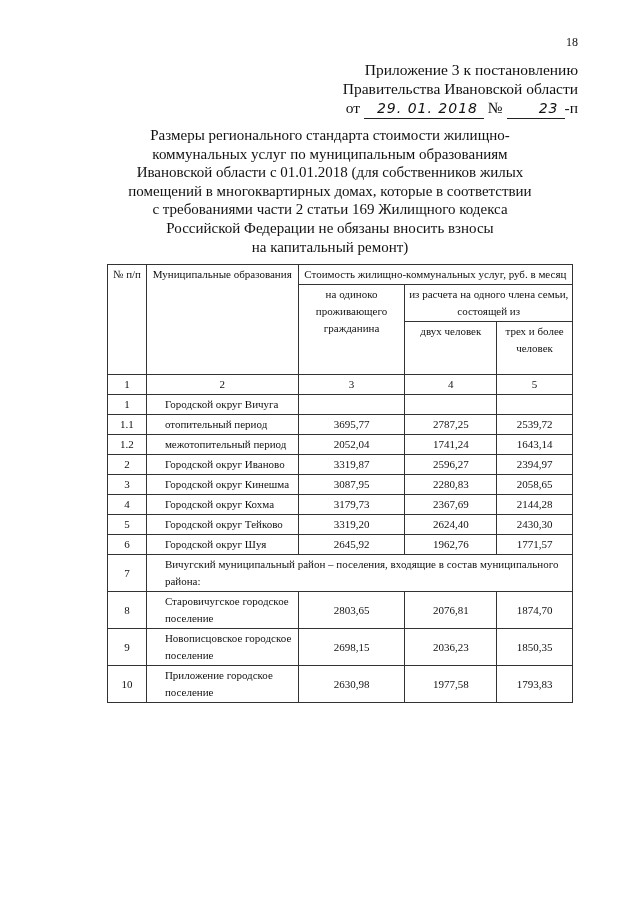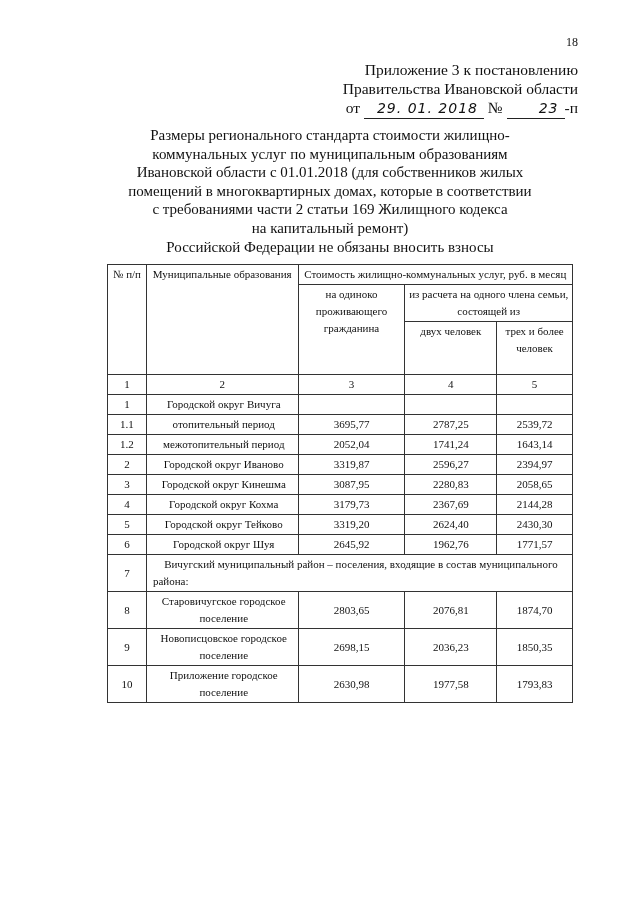--- a/index.html
+++ b/index.html
@@ -8,21 +8,21 @@
   .appx{position:absolute;top:60px;right:62px;text-align:right;font-size:15.5px;line-height:19px;}
   .appx .line{white-space:nowrap;}
   .hand{font-family:"DejaVu Sans",sans-serif;font-style:italic;font-size:14px;border-bottom:1px solid #222;display:inline-block;padding:0 6px;letter-spacing:1px;}
   .hand.date{width:108px;}
   .hand.num{width:46px;text-align:right;}
   .title{position:absolute;top:126px;left:95px;width:470px;text-align:center;font-weight:normal;font-size:15px;line-height:18.6px;}
   table{position:absolute;top:264px;left:107px;width:466px;border-collapse:collapse;font-size:11px;line-height:17px;}
   td{border:1.2px solid #333;padding:1px 3px;vertical-align:middle;}
   td.c{text-align:center;}
   td.n{text-align:center;}
-  td.name{text-align:center;padding-left:6px;}
+  td.name{text-align:left;padding-left:18px;}
   td.top{vertical-align:top;}
   .span7{text-align:justify;text-align-last:left;margin-left:16px;}
 </style>
 </head>
 <body>
 
 <div class="pagenum">18</div>
 
 <div class="appx">
   <div class="line">Приложение 3 к постановлению</div>
@@ -34,22 +34,22 @@
     <span class="hand num">23</span><span>-п</span>
   </div>
 </div>
 
 <div class="title">
   <div>Размеры регионального стандарта стоимости жилищно-</div>
   <div>коммунальных услуг по муниципальным образованиям</div>
   <div>Ивановской области с 01.01.2018 (для собственников жилых</div>
   <div>помещений в многоквартирных домах, которые в соответствии</div>
   <div>с требованиями части 2 статьи 169 Жилищного кодекса</div>
+  <div>Российской Федерации не обязаны вносить взносы</div>
   <div>на капитальный ремонт)</div>
-  <div>Российской Федерации не обязаны вносить взносы</div>
 </div>
 
 <table>
   <colgroup>
     <col style="width:39px">
       <col style="width:152px">
       <col style="width:107px">
       <col style="width:92px">
       <col style="width:76px">
   </colgroup>

